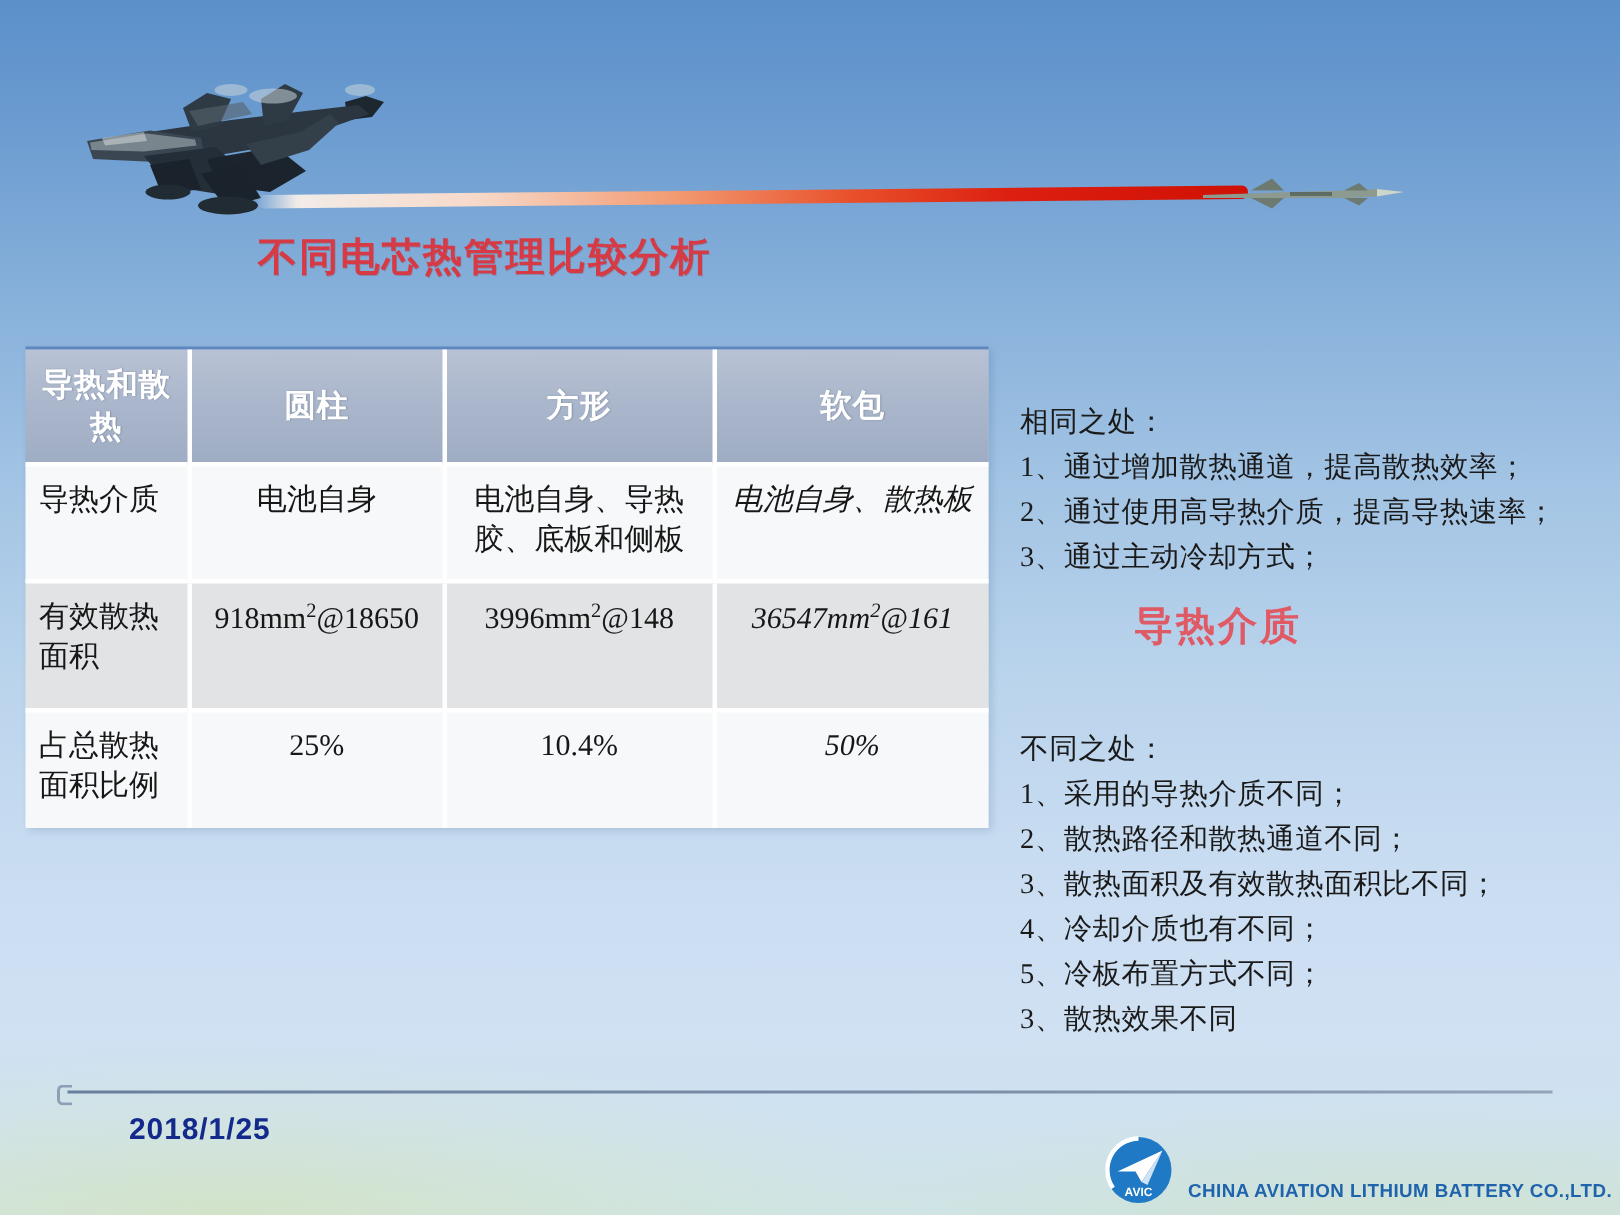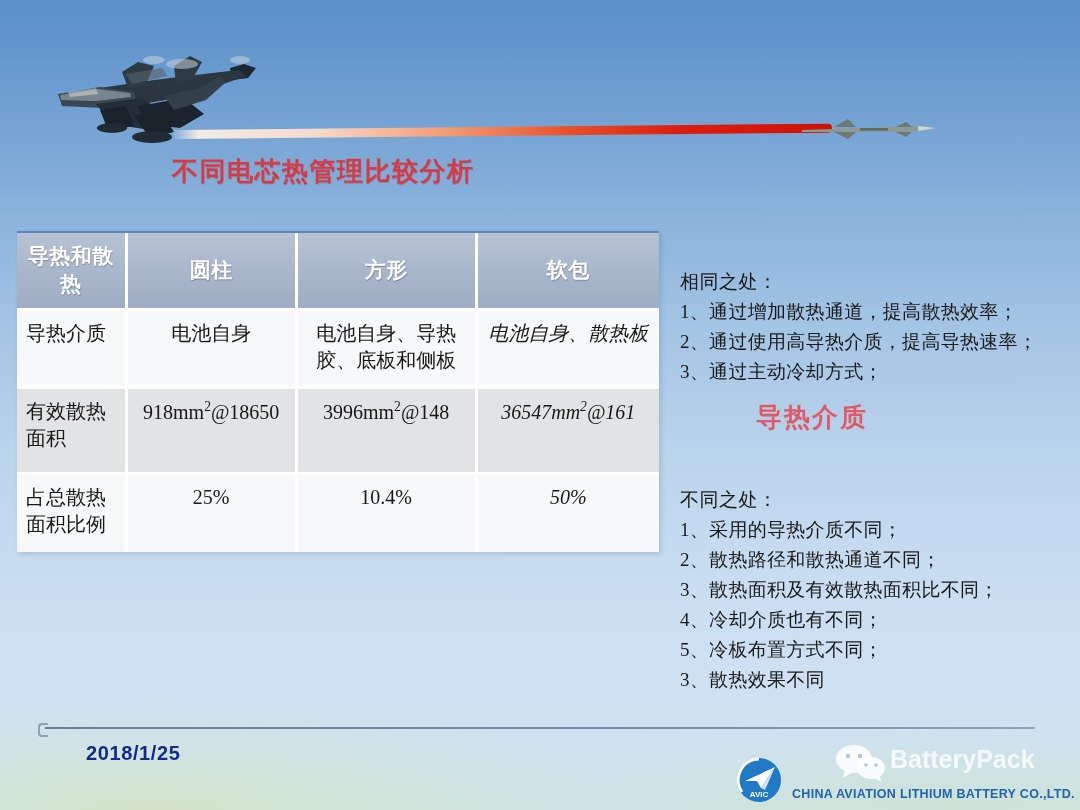--- a/index.html
+++ b/index.html
@@ -418,29 +418,14 @@
     <svg class="logo-mark" viewBox="0 0 48 48">
       <circle cx="24" cy="24" r="22" fill="#1f79c4"></circle>
       <path d="M24 3 A21 21 0 0 0 7 36" fill="none" stroke="#ffffff" stroke-width="3"></path>
       <path d="M10 25 L40 11 L26 32 L22 25 Z" fill="#ffffff"></path>
       <path d="M26 32 L40 11 L30 34 Z" fill="#cfe3f5"></path>
       <text x="24" y="41" font-family="Liberation Sans, sans-serif" font-size="8" font-weight="700" fill="#ffffff" text-anchor="middle">AVIC</text>
     </svg>
     <div class="logo-en">CHINA AVIATION LITHIUM BATTERY CO.,LTD.</div>
   </div>
 
-  <div class="watermark">
-    <svg class="wm-logo" viewBox="0 0 56 38">
-      <g fill="rgba(255,255,255,0.85)">
-        <ellipse cx="21" cy="15" rx="18" ry="14"></ellipse>
-        <path d="M12 25 L10 34 L20 28 Z"></path>
-        <ellipse cx="38" cy="24" rx="14" ry="11"></ellipse>
-        <path d="M46 32 L49 38 L41 34 Z"></path>
-      </g>
-      <circle cx="15" cy="12" r="2.2" fill="#a9c6e0"></circle>
-      <circle cx="27" cy="12" r="2.2" fill="#a9c6e0"></circle>
-      <circle cx="33" cy="21" r="1.8" fill="#a9c6e0"></circle>
-      <circle cx="43" cy="21" r="1.8" fill="#a9c6e0"></circle>
-    </svg>
-    <div class="wm-text">BatteryPack</div>
-  </div>
 
 </div>
 
 </body></html>

